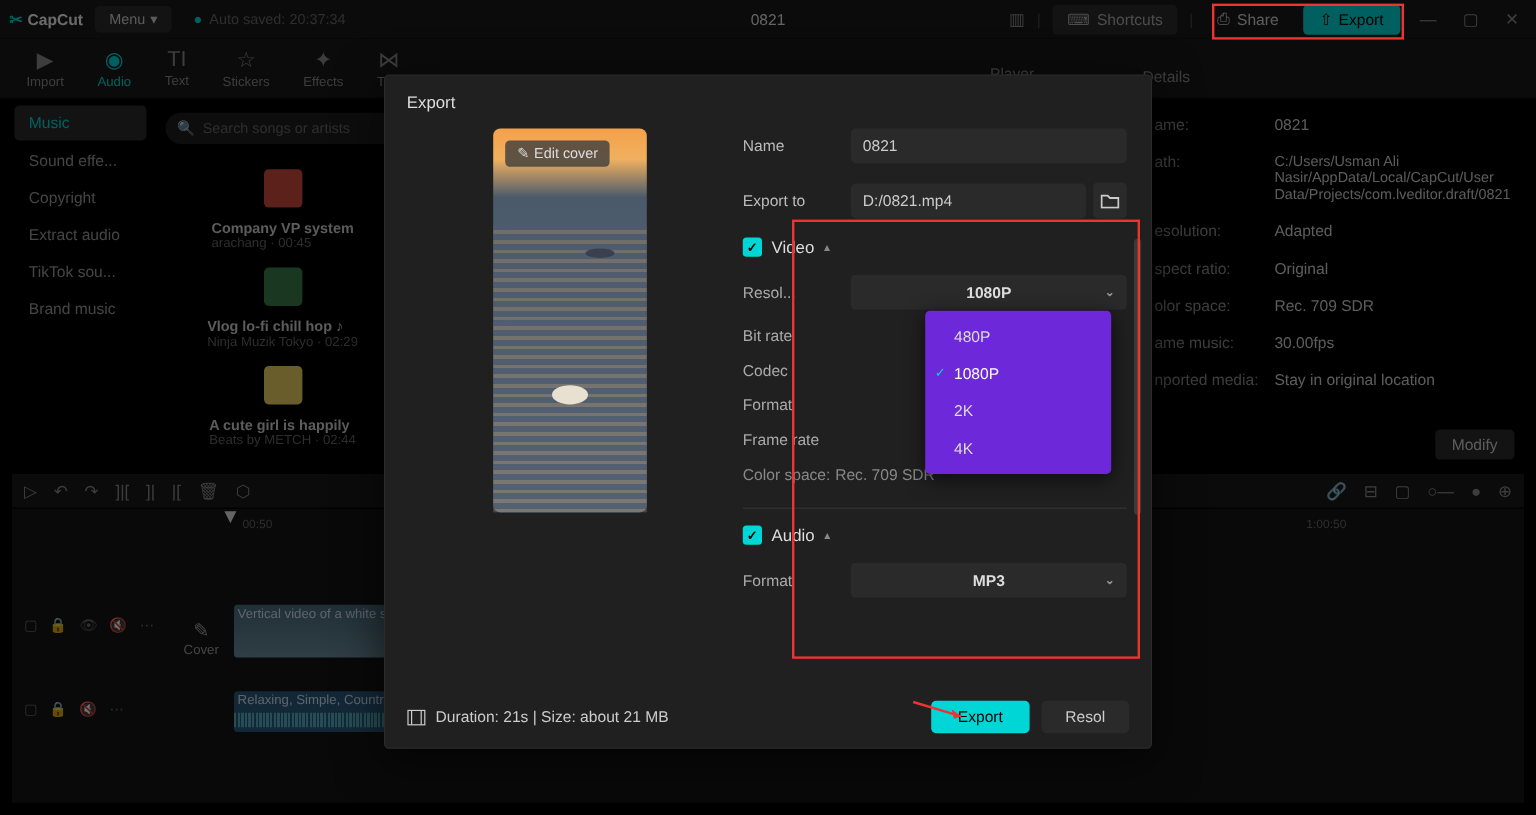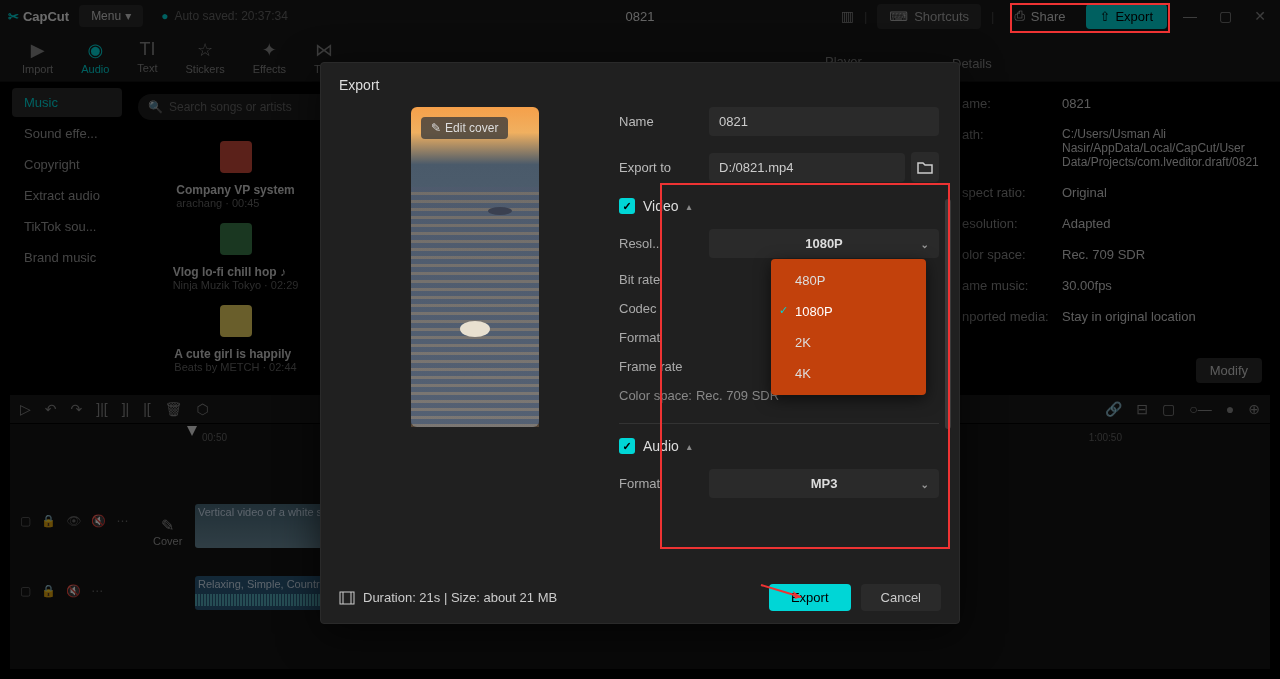--- a/index.html
+++ b/index.html
@@ -86,21 +86,21 @@
 .toggle-check { width: 16px; height: 16px; background: #00d6d6; border-radius: 3px; display: flex; align-items: center; justify-content: center; color: #000; font-size: 11px; font-weight: bold; }
 .section-label { color: #ddd; font-size: 14px; font-weight: 500; }
 .caret-up { color: #888; font-size: 10px; }
 
 .setting-row { display: flex; align-items: center; margin-bottom: 14px; }
 .setting-label { width: 90px; color: #aaa; font-size: 13px; }
 .select-box { flex: 1; background: #2a2a2a; border: none; color: #ddd; padding: 7px 10px; border-radius: 4px; font-size: 13px; text-align: center; position: relative; cursor: pointer; font-weight: 600; }
 .select-arrow { position: absolute; right: 10px; top: 50%; transform: translateY(-50%); color: #999; font-size: 10px; }
 
 
-.dropdown { position: absolute; left: 450px; top: 196px; width: 155px; background: #c2410c; border-radius: 4px; padding: 6px 0; z-index: 20; box-shadow: 0 4px 16px rgba(0,0,0,0.6); }
+.dropdown { position: absolute; left: 450px; top: 196px; width: 155px; background: #6d28d9; border-radius: 4px; padding: 6px 0; z-index: 20; box-shadow: 0 4px 16px rgba(0,0,0,0.6); }
 .dd-item { padding: 8px 24px; color: #ddd; font-size: 13px; cursor: pointer; position: relative; font-weight: 500; }
 .dd-item.selected::before { content: "✓"; position: absolute; left: 8px; color: #00d6d6; font-size: 11px; }
 .dd-item.selected { color: #fff; }
 
 .color-space-row { color: #888; font-size: 13px; display: flex; margin-top: 10px; }
 .divider-line { border-top: 1px solid #333; margin: 20px 0 14px 0; }
 
 .scroll-thumb { position: absolute; right: 8px; top: 136px; width: 6px; height: 230px; background: #3a3a3a; border-radius: 3px; }
 
 .modal-footer { position: absolute; bottom: 12px; left: 18px; right: 18px; display: flex; align-items: center; }
@@ -223,26 +223,26 @@
 <div class="details-panel">
   <div class="detail-row">
       <div class="detail-label">ame:</div>
       <div class="detail-value">0821</div>
     </div>
   <div class="detail-row">
       <div class="detail-label">ath:</div>
       <div class="detail-value" style="font-size:12px">C:/Users/Usman Ali Nasir/AppData/Local/CapCut/User Data/Projects/com.lveditor.draft/0821</div>
     </div>
   <div class="detail-row">
+      <div class="detail-label">esolution:</div>
+      <div class="detail-value">Adapted</div>
+    </div>
+  <div class="detail-row">
       <div class="detail-label">spect ratio:</div>
       <div class="detail-value">Original</div>
-    </div>
-  <div class="detail-row">
-      <div class="detail-label">esolution:</div>
-      <div class="detail-value">Adapted</div>
     </div>
   <div class="detail-row">
       <div class="detail-label">olor space:</div>
       <div class="detail-value">Rec. 709 SDR</div>
     </div>
   <div class="detail-row">
       <div class="detail-label">ame music:</div>
       <div class="detail-value">30.00fps</div>
     </div>
   <div class="detail-row">
@@ -385,21 +385,21 @@
   <div class="modal-footer">
     <div class="footer-info">
       <svg width="16" height="14">
           <rect x="1" y="1" width="14" height="12" fill="none" stroke="#ccc"></rect>
           <line x1="4" y1="1" x2="4" y2="13" stroke="#ccc"></line>
           <line x1="12" y1="1" x2="12" y2="13" stroke="#ccc"></line>
         </svg>
       <span>Duration: 21s | Size: about 21 MB</span>
     </div>
     <button class="export-primary">Export</button>
-    <button class="cancel-btn">Cancel</button>
+    <button class="cancel-btn">Resol</button>
   </div>
 
   <svg class="arrow-red" width="50" height="20" style="position:absolute;right:150px;bottom:22px">
       <line x1="2" y1="4" x2="42" y2="16" stroke="#e33" stroke-width="2"></line>
       <polygon points="42,16 34,10 36,18" fill="#e33"></polygon>
     </svg>
 </div>
 
 <div class="red-box-1"></div>
 <div class="red-box-2"></div>

